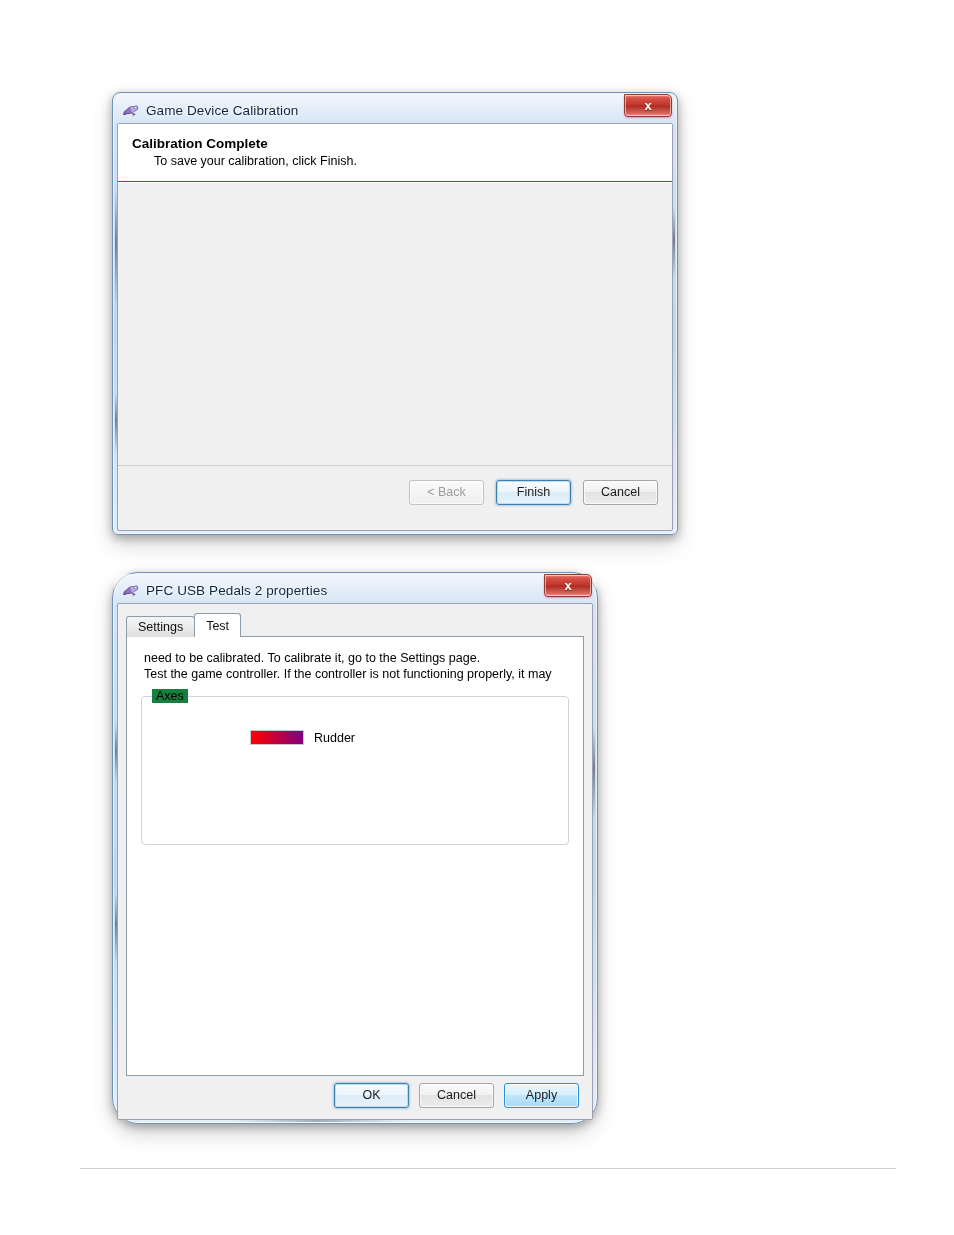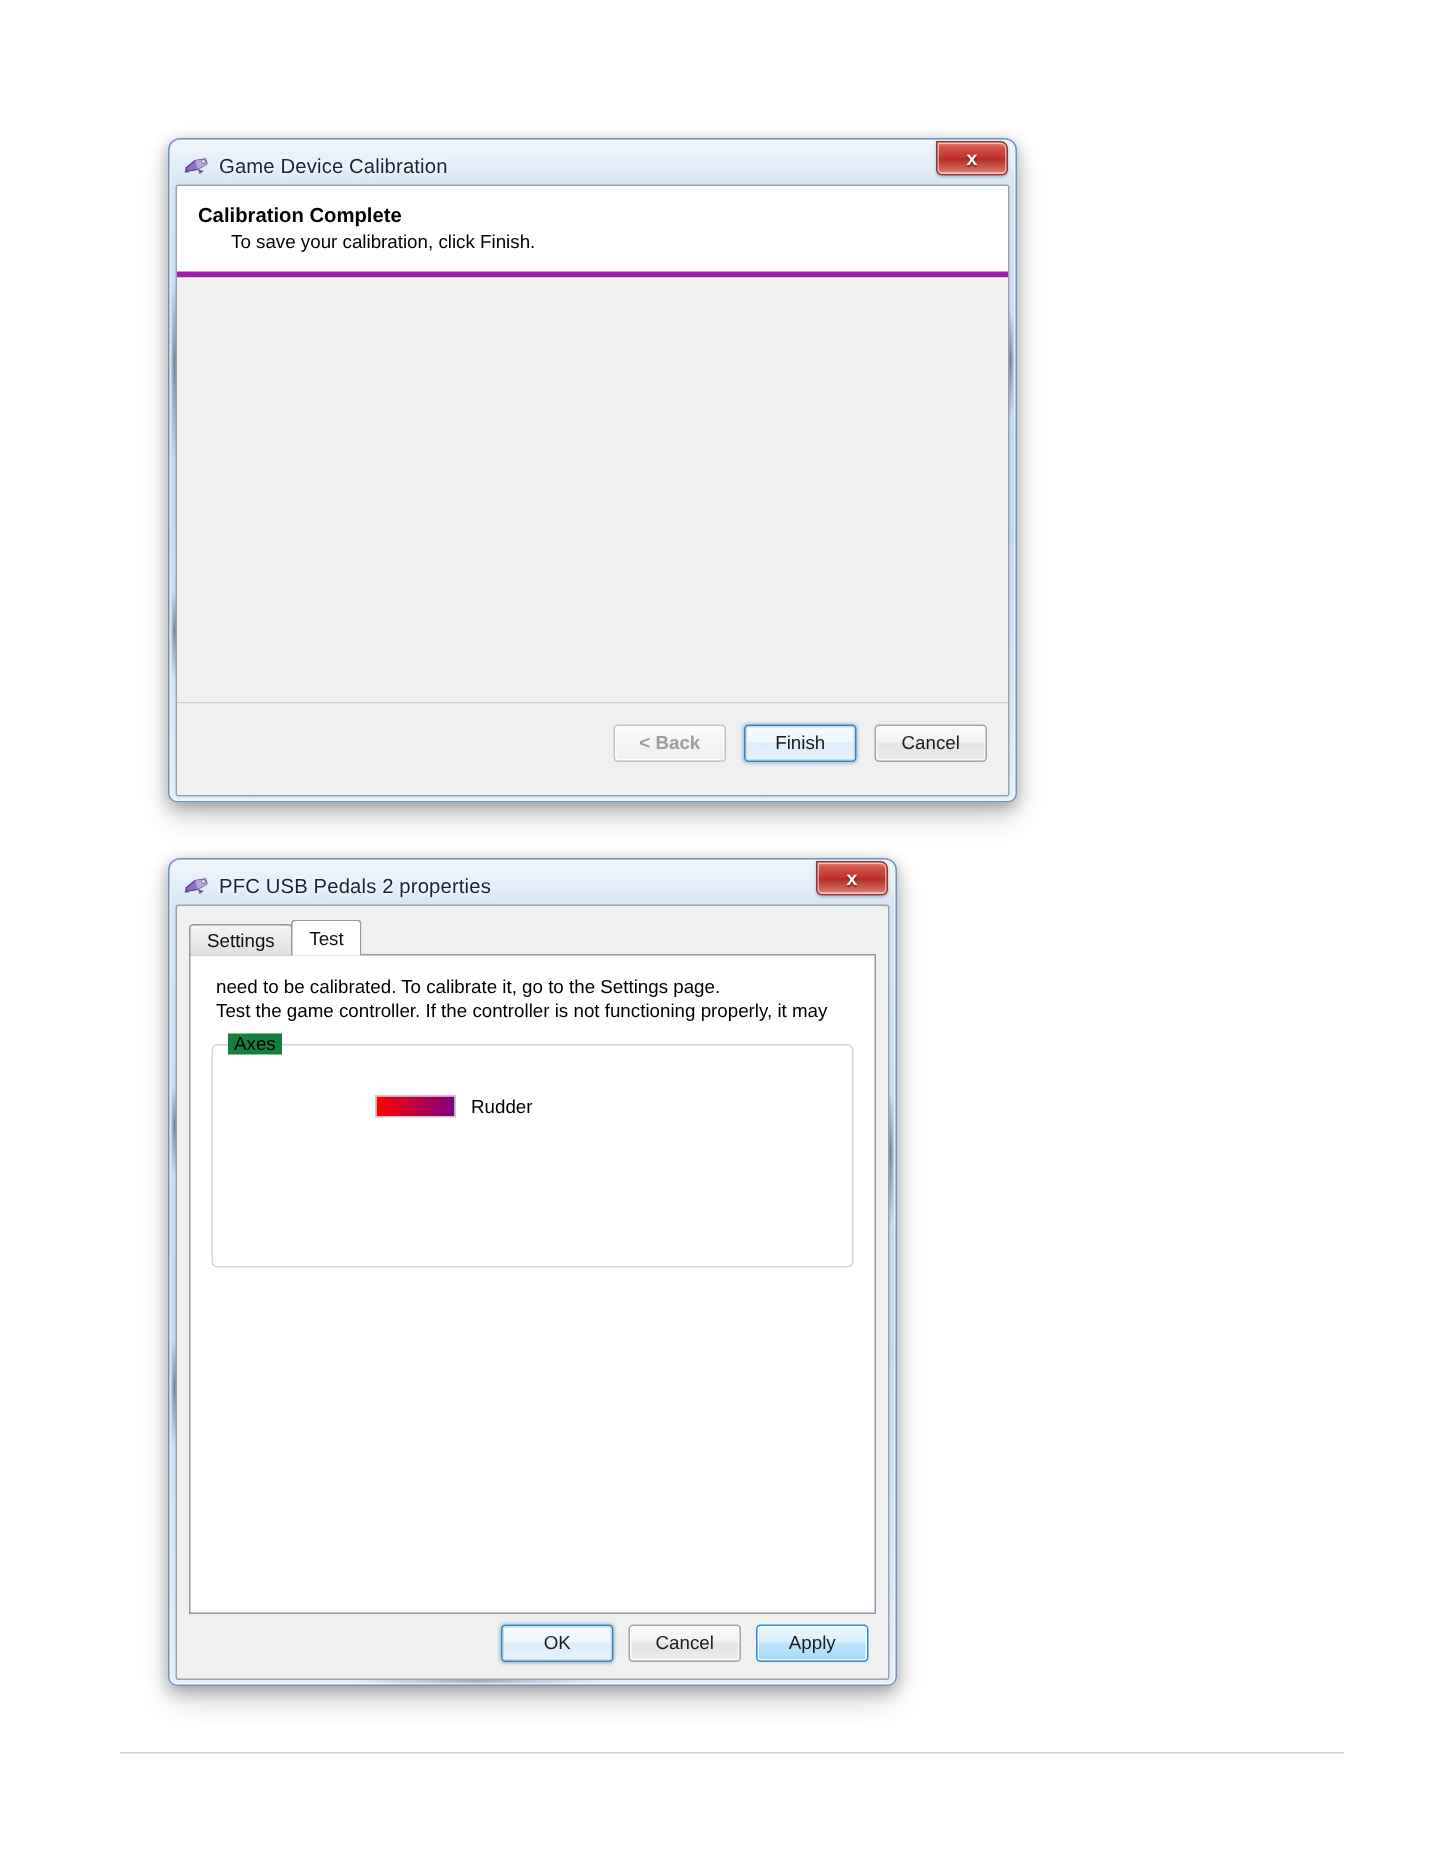--- a/index.html
+++ b/index.html
@@ -99,21 +99,21 @@
     position: relative;
     overflow: hidden;
   }
 
   
   #dlg-calibration { left: 112px; top: 92px; width: 566px; height: 443px; }
   #dlg-calibration .client { height: 406px; }
 
   .wizard-head {
     background: #ffffff;
-    border-bottom: 4px solid #a21caf;
+    border-bottom: 1px solid #a21caf;
     padding: 12px 14px 13px 14px;
   }
   .wizard-head-title {
     font-size: 13.5px;
     font-weight: bold;
     color: #000000;
     margin-bottom: 3px;
   }
   .wizard-head-sub {
     font-size: 12.5px;
@@ -151,35 +151,34 @@
     display: inline-flex;
     align-items: center;
     justify-content: center;
     cursor: default;
     box-shadow: 0 0 0 1px rgba(255,255,255,0.75) inset;
   }
   .btn.disabled {
     color: #9d9d9d;
     border-color: #bfc3c7;
     background: linear-gradient(to bottom, #fbfbfb 0%, #f4f4f4 50%, #efefef 100%);
-    font-weight: bold;
   }
   .btn.default {
     border: 1px solid #3c7fb1;
     box-shadow: 0 0 0 1px #bcdcf0 inset, 0 0 2px 1px rgba(60,127,177,0.35);
     background: linear-gradient(to bottom, #f6fbfe 0%, #edf6fc 46%, #dcecf8 50%, #e9f3fb 100%);
   }
   .btn.hot {
     border: 1px solid #2c8dd9;
     background: linear-gradient(to bottom, #eaf6fd 0%, #d9f0fc 46%, #bee6fd 50%, #a7d9f5 100%);
     box-shadow: 0 0 0 1px rgba(255,255,255,0.85) inset;
   }
 
   
-  #dlg-pedals { left: 112px; top: 572px; width: 486px; height: 552px; }
+  #dlg-pedals { left: 112px; top: 572px; width: 486px; height: 552px; border-radius: 26px; }
   #dlg-pedals .client { height: 515px; background: #f0f0f0; }
 
   .tabstrip {
     position: relative;
     height: 24px;
     margin: 9px 0 0 8px;
     display: flex;
     align-items: flex-end;
     z-index: 3;
   }

